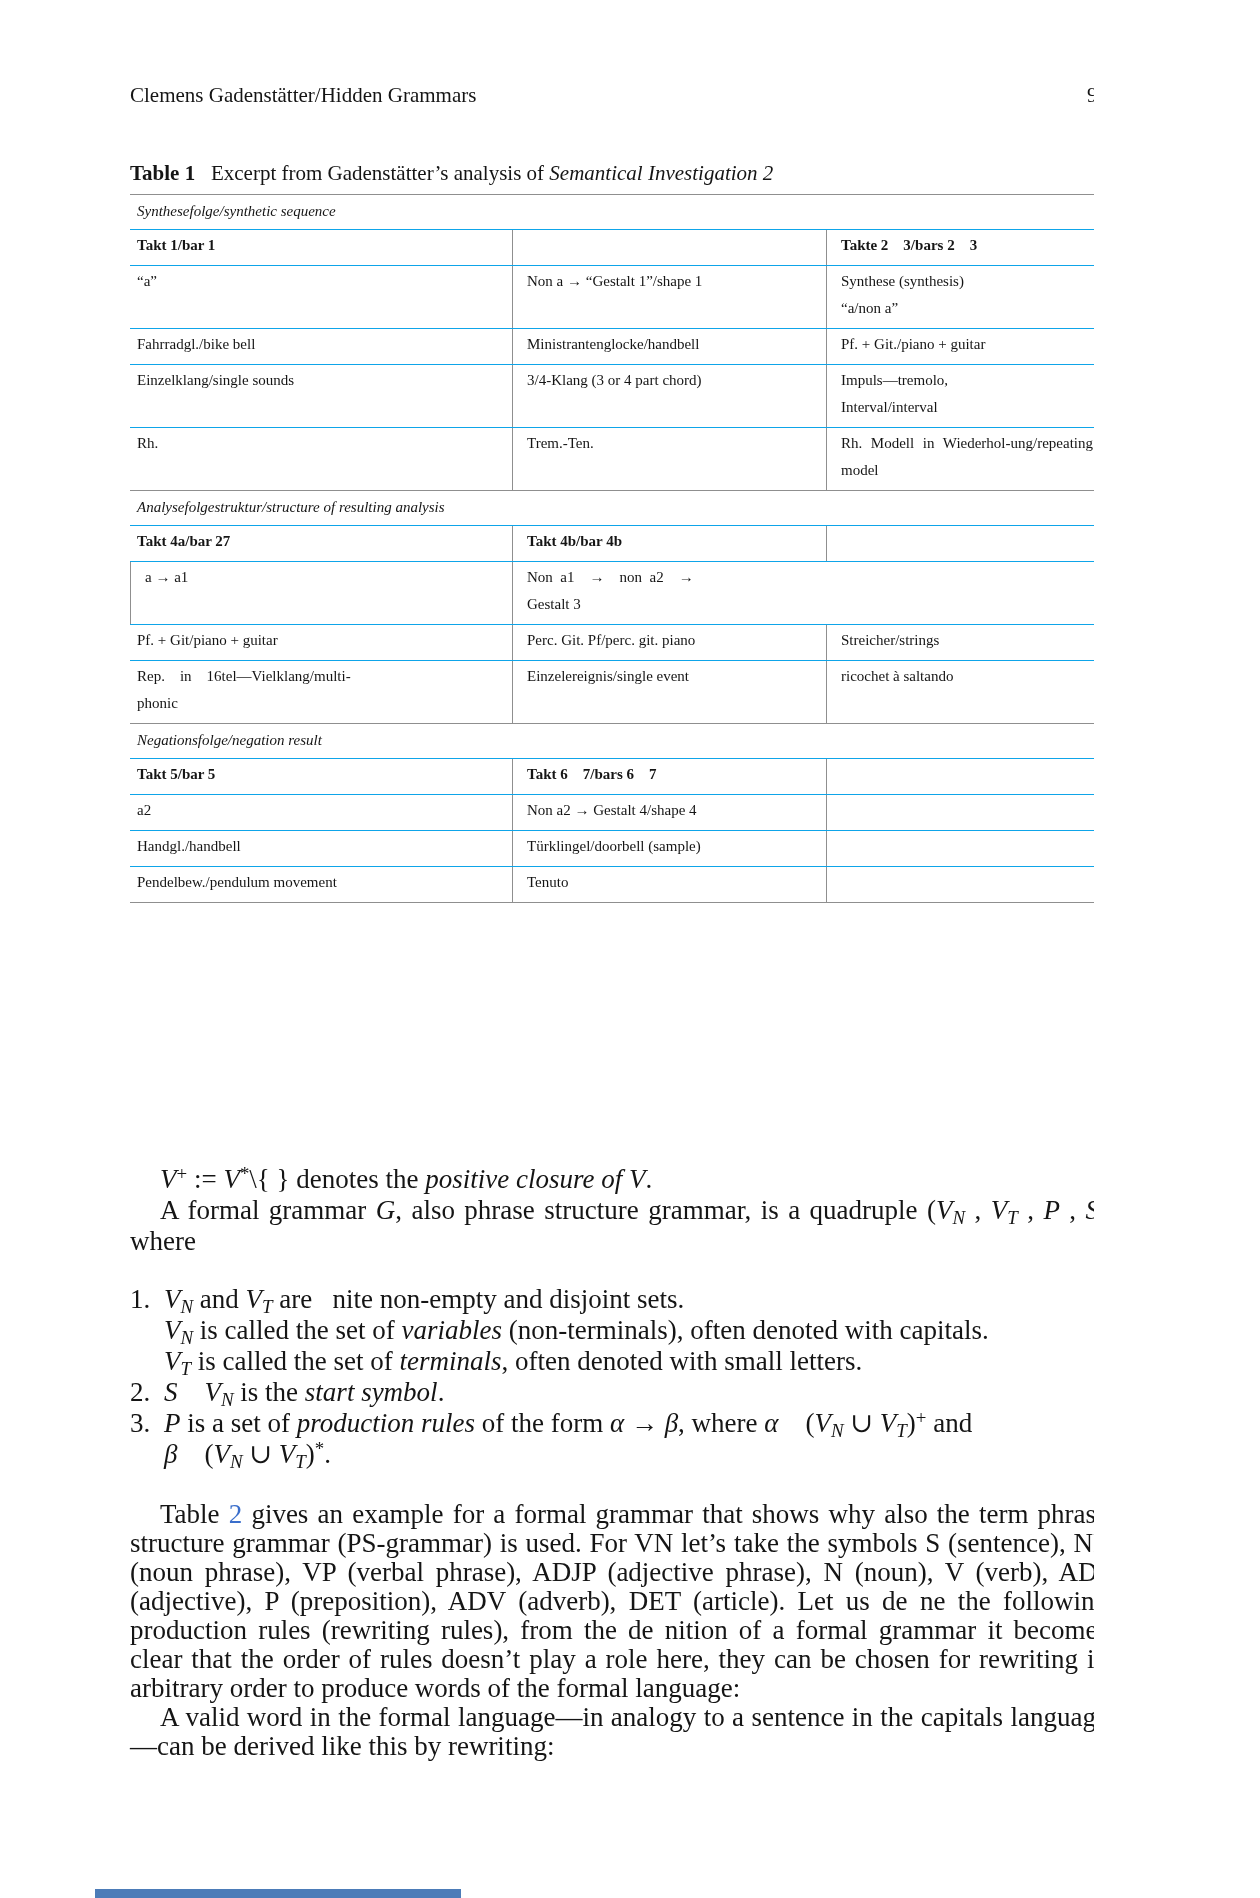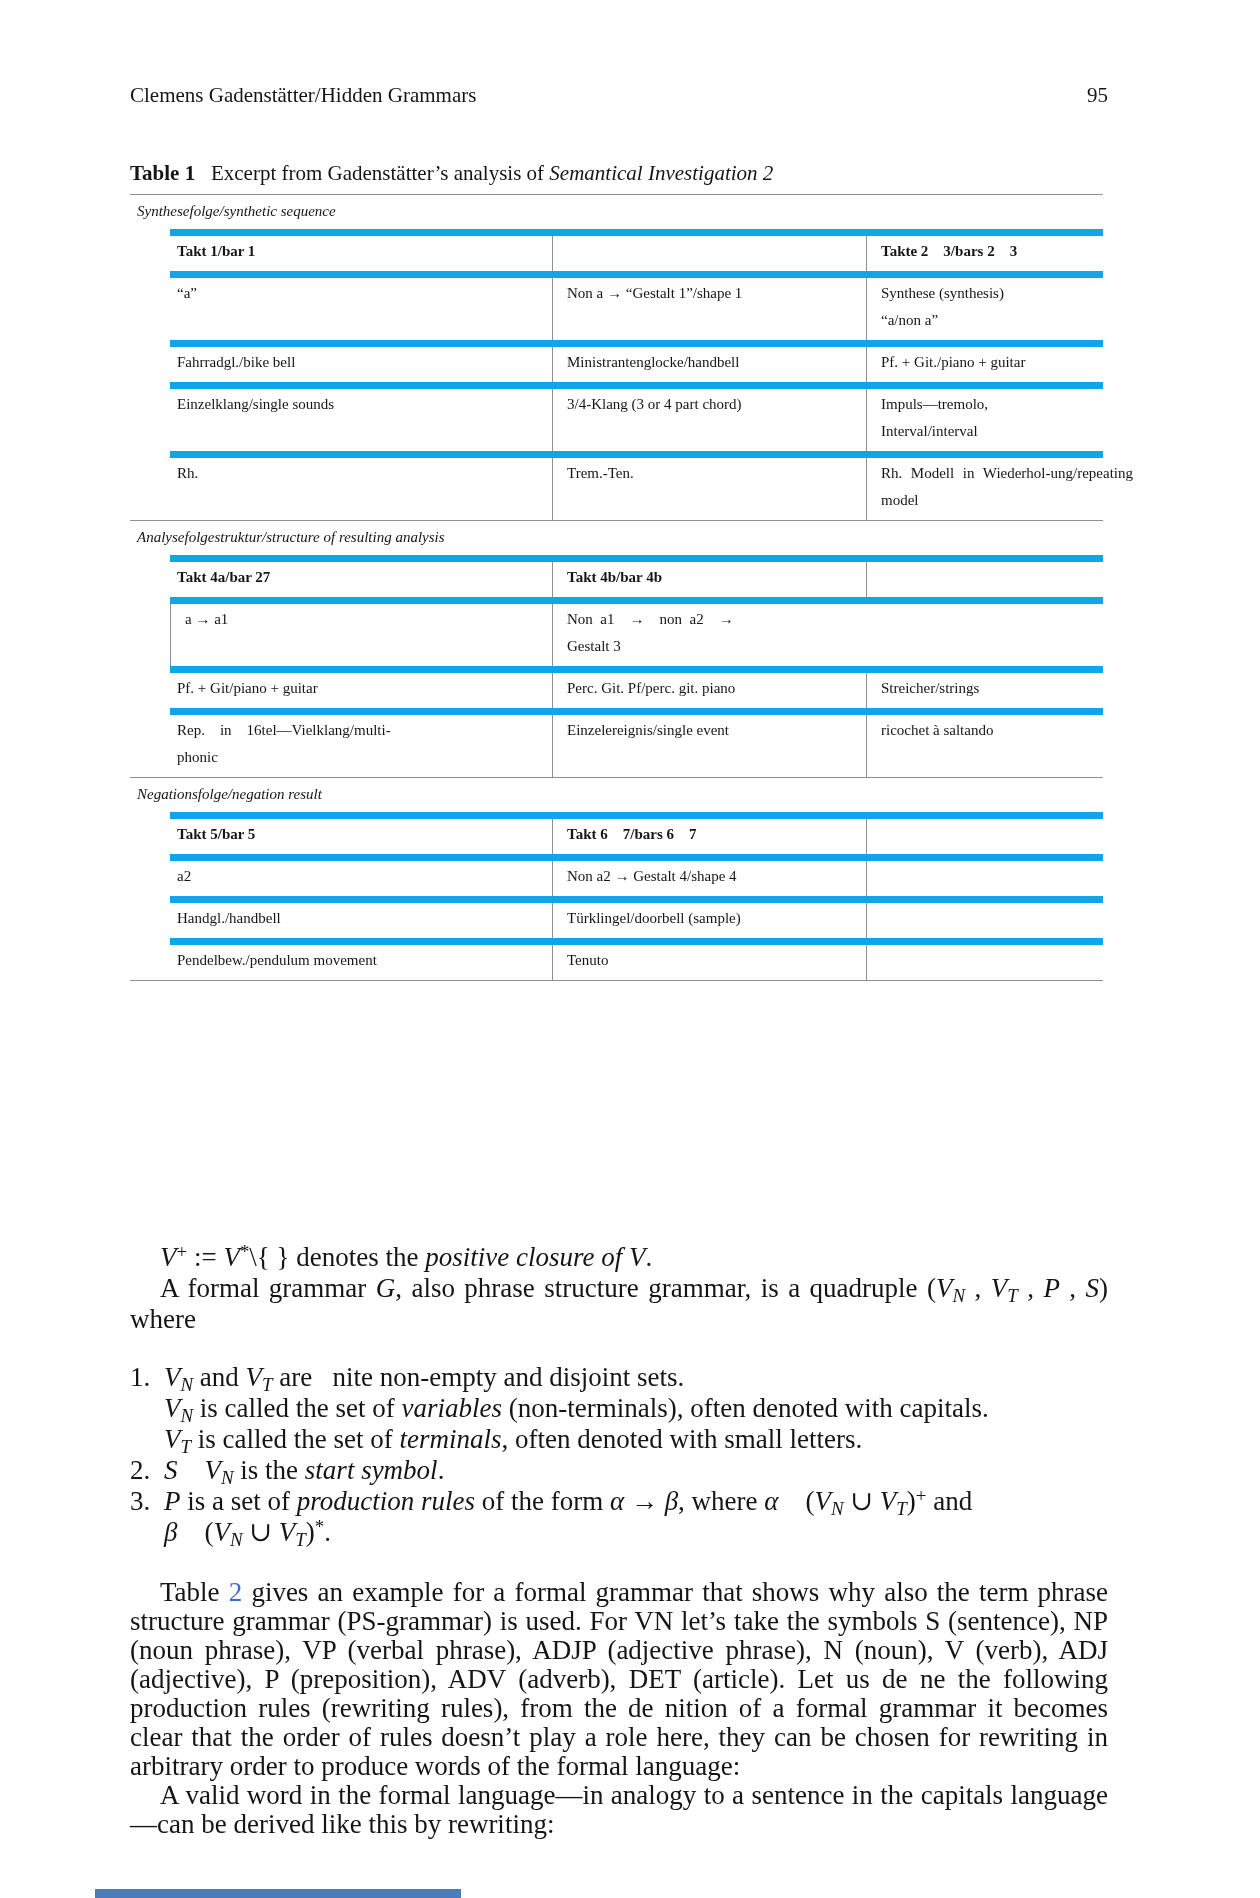--- a/index.html
+++ b/index.html
@@ -1,27 +1,27 @@
 <!DOCTYPE html>
 <html><head>
 <meta charset="utf-8">
 <style>
   html,body{margin:0;padding:0;background:#ffffff;}
   .page{position:relative;width:1094px;height:1898px;background:#fff;
-        font-family:"Liberation Serif","DejaVu Serif",serif;color:#151515;overflow:hidden;padding-left:47px;}
+        font-family:"Liberation Serif","DejaVu Serif",serif;color:#151515;overflow:hidden;}
   .content{position:absolute;left:130px;top:82px;width:978px;}
   
   .running-head{display:flex;justify-content:space-between;font-size:21px;line-height:26px;}
   
   .caption{margin-top:52px;font-size:21px;line-height:26px;}
   
   .a-table{margin-top:8px;width:973px;font-size:15px;line-height:27px;
            border-bottom:1px solid #8f8f8f;}
   .t-heading{border-top:1px solid #8f8f8f;font-style:italic;padding:3px 4px 4px 7px;}
-  .t-row{border-top:7px solid #0ea5e9;display:grid;grid-template-columns:382px 314px 277px;margin-left:40px;}
+  .t-row{border-top:1px solid #0ea5e9;display:grid;grid-template-columns:382px 314px 277px;}
   .t-row.t-head{font-weight:bold;}
   .t-cell{padding:2px 10px 6px 7px;white-space:pre-line;text-align:justify;}
   .t-cell.c1,.t-cell.c2{border-left:1px solid #8f8f8f;padding-left:14px;}
   
   .bodytext{margin-top:262px;width:978px;font-size:27px;line-height:29px;}
   .para{margin:0;text-align:justify;}
   .indent{text-indent:30px;}
   .formula-line{text-indent:30px;}
   .def-list{margin:29px 0 0 0;}
   .list-item{display:flex;}

